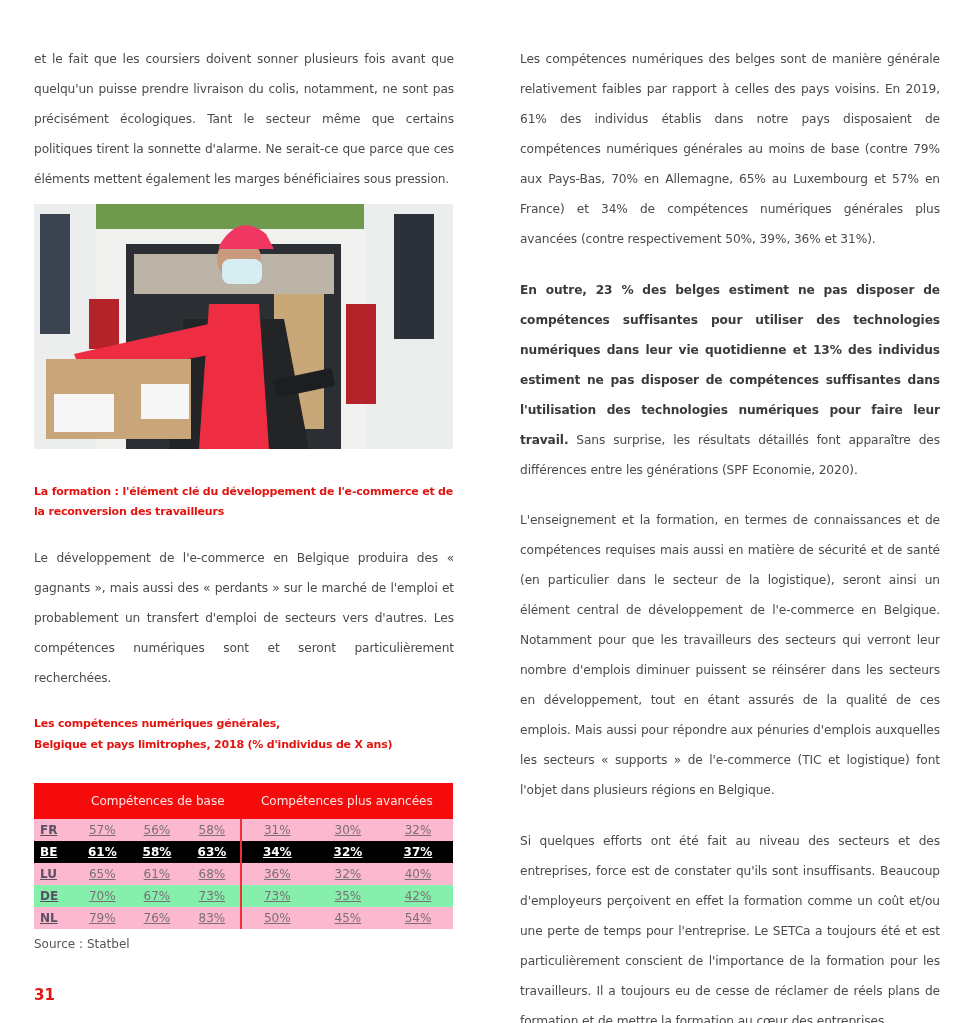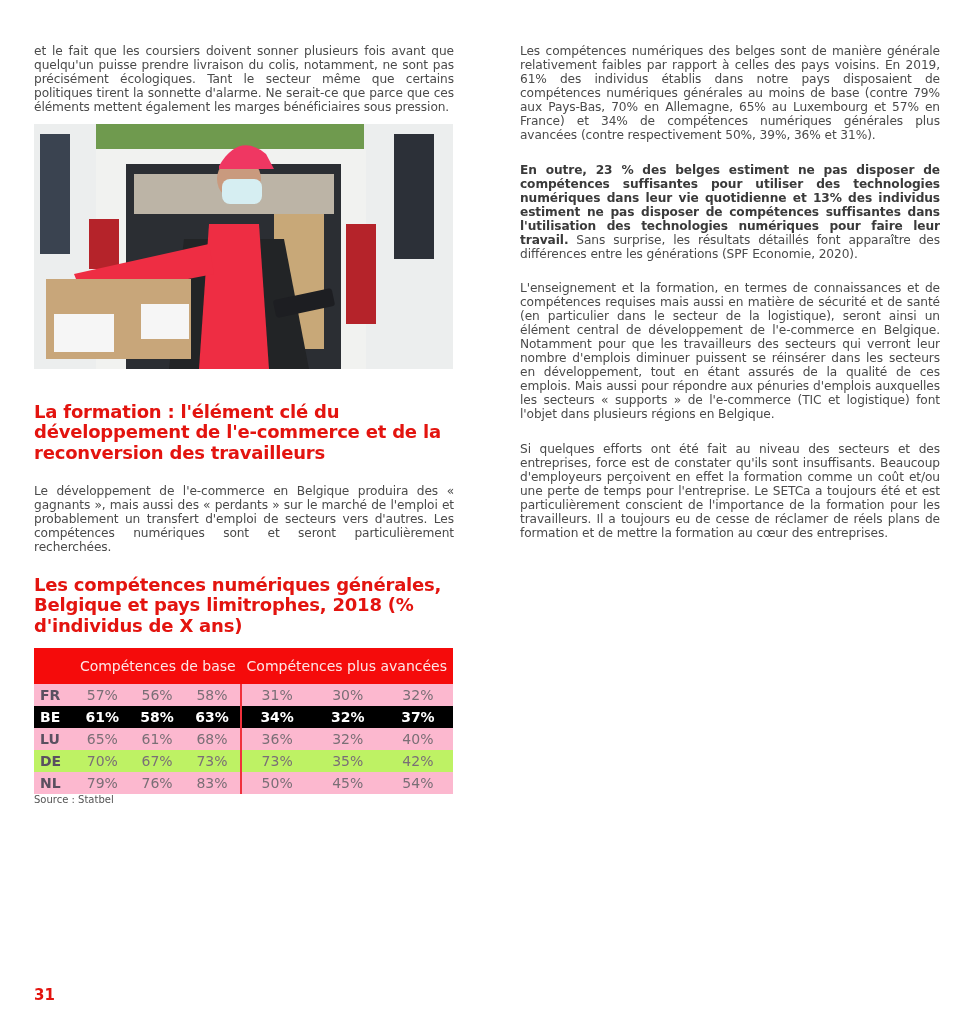--- a/index.html
+++ b/index.html
@@ -1,35 +1,35 @@
 <!DOCTYPE html>
 <html><head>
   <meta charset="utf-8">
   <style>
     html, body { margin: 0; padding: 0; background: #ffffff; }
     body { width: 974px; height: 1023px; position: relative; overflow: hidden;
       font-family: "DejaVu Sans", "Liberation Sans", sans-serif; color: #4a4a4a; }
     .col { position: absolute; top: 44px; width: 420px; }
     .col-left { left: 34px; }
     .col-right { left: 520px; }
-    p { margin: 0; font-size: 12.2px; line-height: 14px; text-align: justify; letter-spacing: -0.1px; }
+    p { margin: 0; font-size: 12.2px; line-height: 30px; text-align: justify; letter-spacing: -0.1px; }
     .gap { height: 20.6px; }
-    .heading { color: #e3140f; font-weight: bold; font-size: 18px; line-height: 20.6px; margin: 0; letter-spacing: -0.2px; }
+    .heading { color: #e3140f; font-weight: bold; font-size: 11px; line-height: 20.6px; margin: 0; letter-spacing: -0.2px; }
     .bold { font-weight: bold; color: #3a3a3a; }
     .photo { width: 419px; height: 245px; margin: 10px 0 12px 0; position: relative; overflow: hidden; }
-    table.stats { border-collapse: collapse; width: 419px; margin-top: 12px; font-size: 14px; }
+    table.stats { border-collapse: collapse; width: 419px; margin-top: 28px; font-size: 12px; }
     table.stats thead th { background: #f50b0b; color: #fde6e6; font-weight: normal; height: 31px; text-align: center; }
     table.stats thead tr.group th { height: 34px; }
-    table.stats tbody td { height: 20px; text-align: center; color: #7a6f76; }
+    table.stats tbody td { height: 20px; text-align: center; color: #7a6f76; text-decoration: underline; }
     table.stats tbody td.country { text-align: left; padding-left: 6px; font-weight: bold; color: #5a5060; width: 34px; }
     table.stats tr.pink td { background: #fcb8cf; }
-    table.stats tr.white td { background: #bef264; }
+    table.stats tr.white td { background: #86efac; }
     table.stats tr.highlight td { background: #000000; color: #ffffff; font-weight: bold; }
     table.stats td.divider, table.stats th.divider { border-right: 2px solid #f0313c; }
-    .source { font-size: 10px; color: #555; }
+    .source { font-size: 12px; color: #555; margin-top: 8px; }
     .page-num { position: absolute; top: 986px; color: #e3140f; font-weight: bold; font-size: 15px; }
     .page-left { left: 34px; }
     .page-right { left: 921px; margin-top: 45px; }
   </style>
 </head>
 <body>
 
 <div class="col col-left">
   <p>et le fait que les coursiers doivent sonner plusieurs fois avant que quelqu'un puisse prendre livraison du colis, notamment, ne sont pas précisément écologiques. Tant le secteur même que certains politiques tirent la sonnette d'alarme. Ne serait-ce que parce que ces éléments mettent également les marges bénéficiaires sous pression.</p>
 

